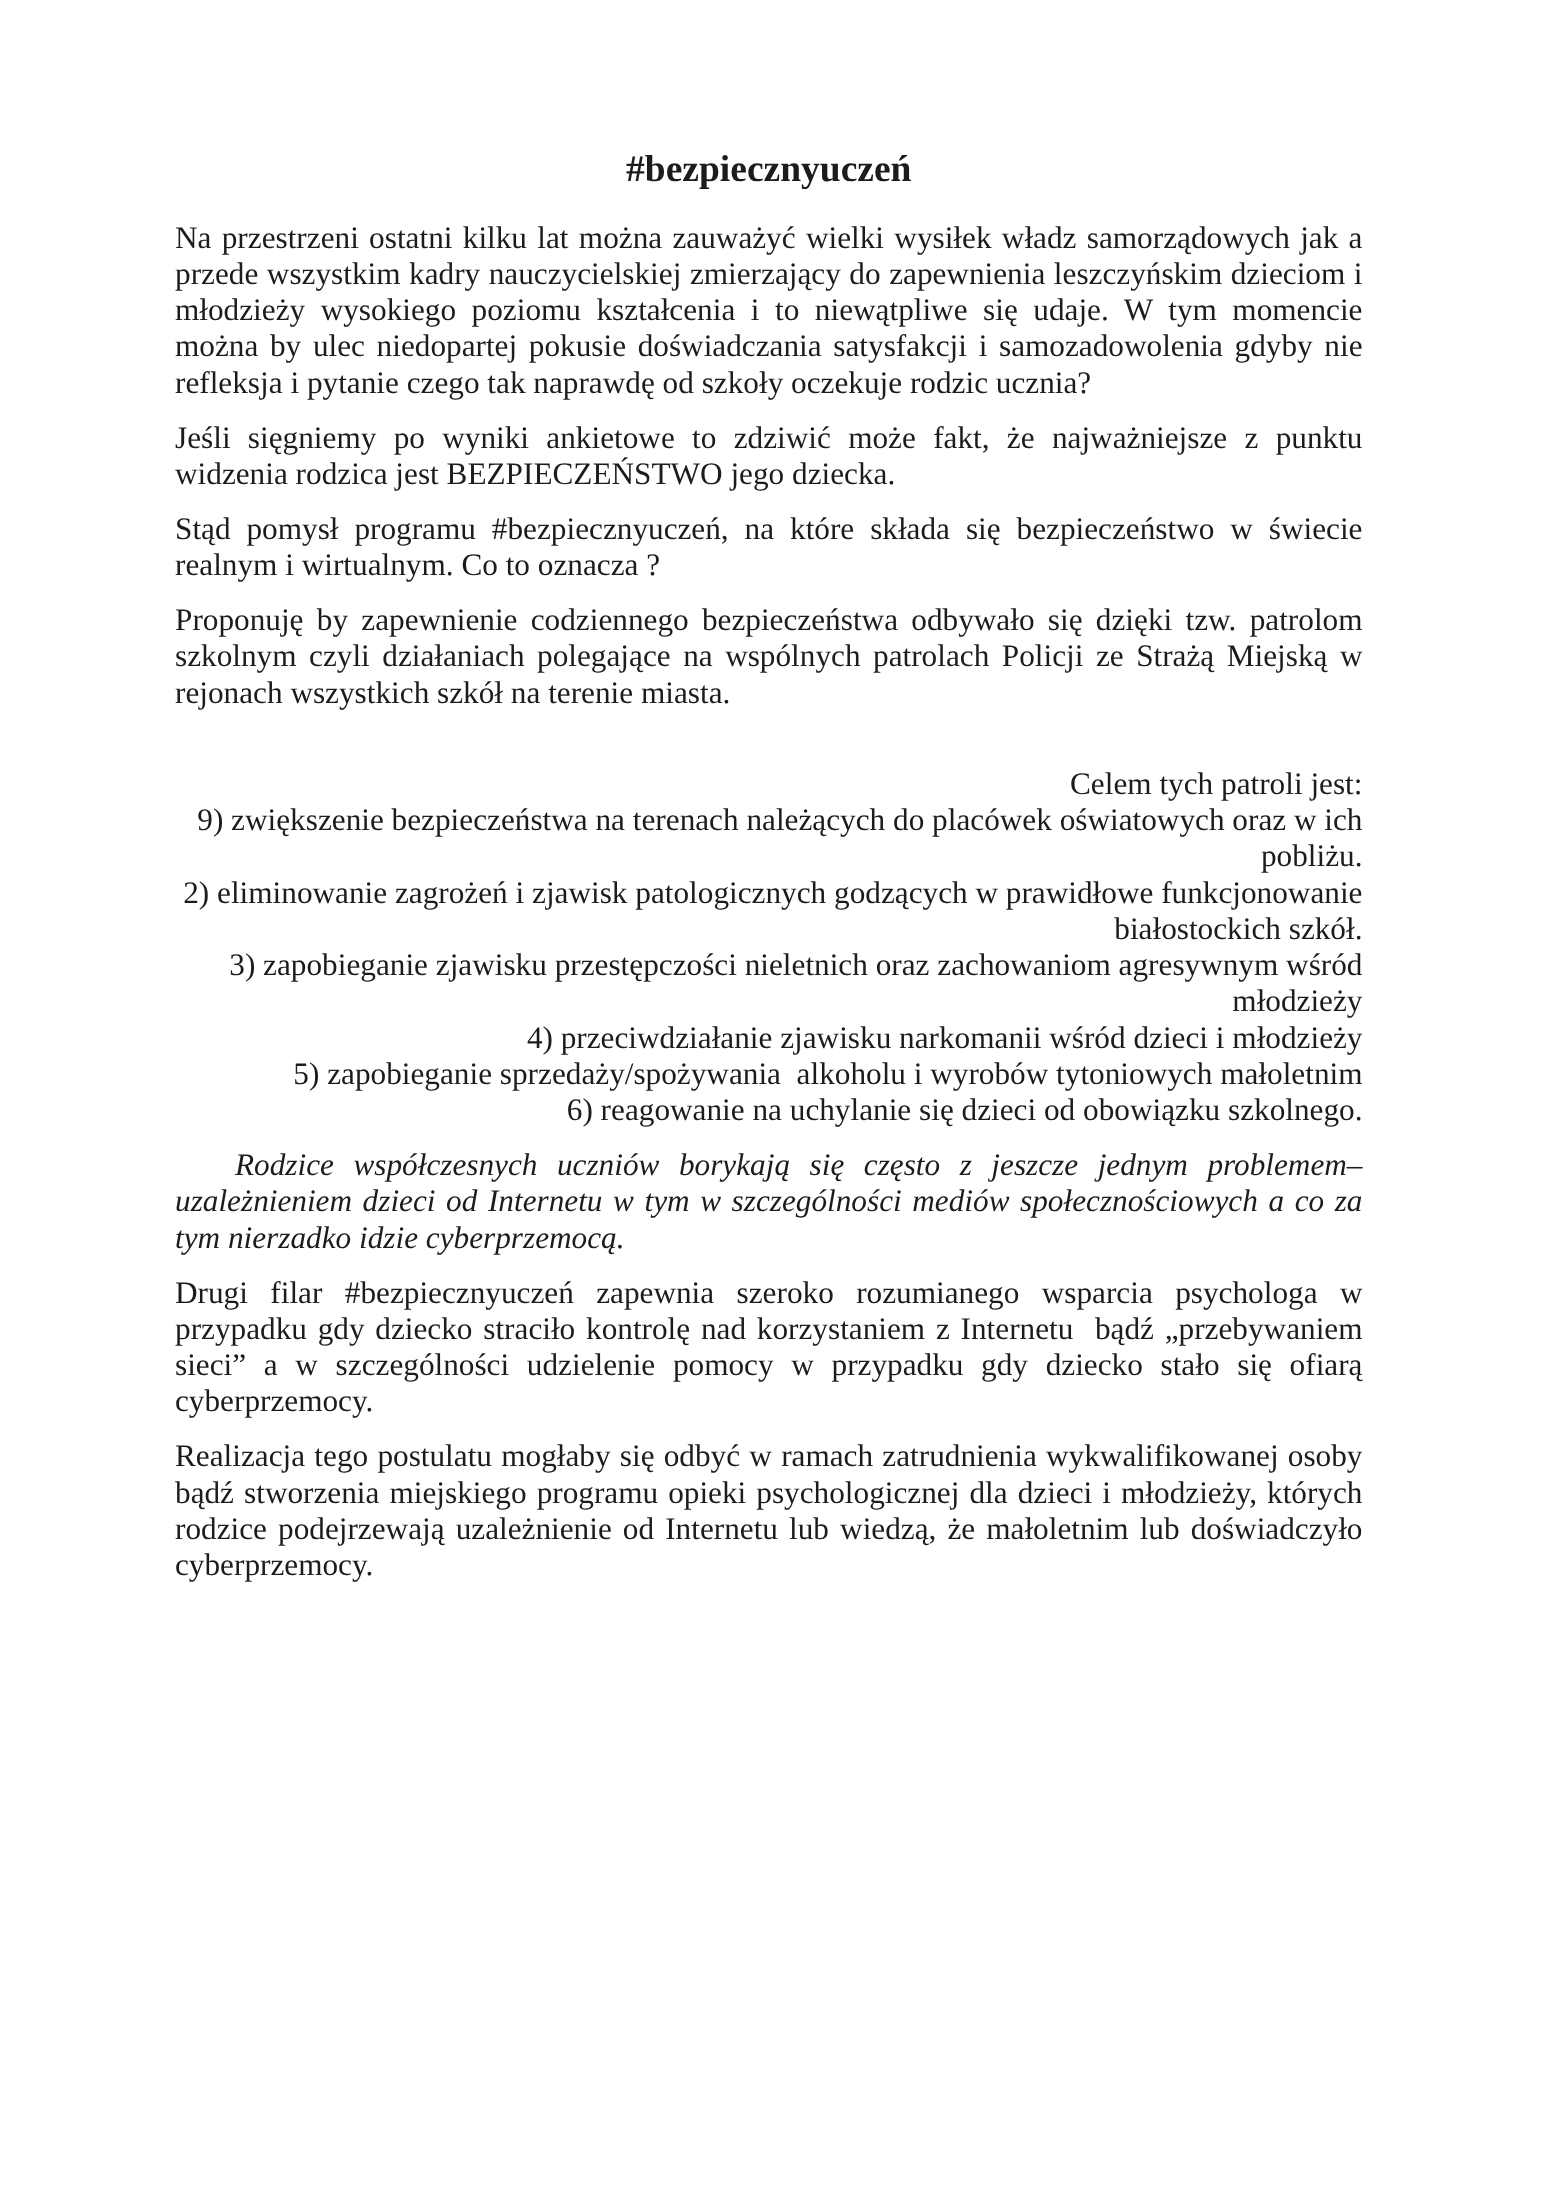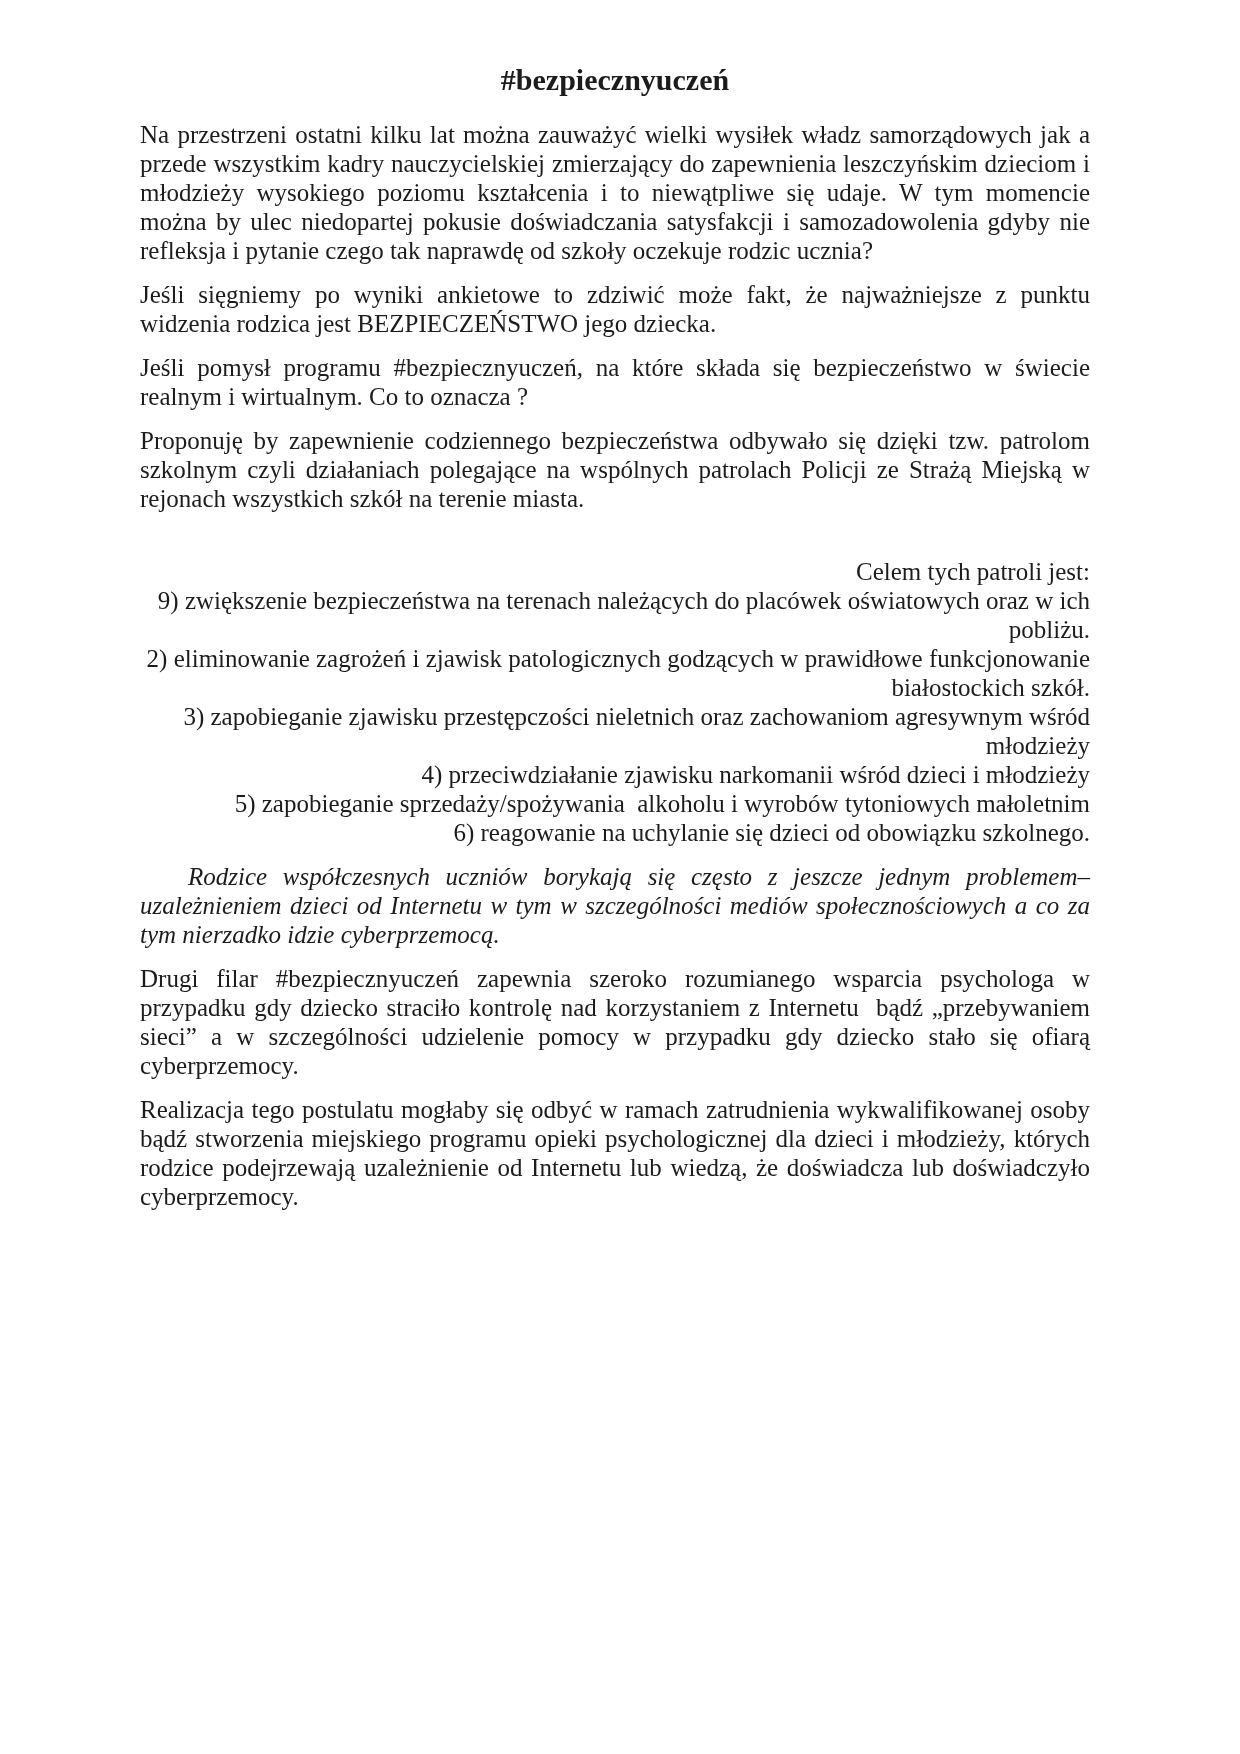--- a/index.html
+++ b/index.html
@@ -6,21 +6,21 @@
     margin: 0;
     padding: 0;
     background: #ffffff;
   }
   .page {
     position: relative;
     width: 1240px;
     height: 1754px;
     box-sizing: border-box;
     background: #ffffff;
-    padding: 62px 150px 0 140px;
+    padding: 118px 150px 0 140px;
     overflow: hidden;
     font-family: "Liberation Serif", "DejaVu Serif", serif;
     font-size: 25px;
     line-height: 29px;
     color: #1c1c1c;
   }
   .doc-title {
     margin: 0 0 22px 0;
     font-size: 30px;
     line-height: 36px;
@@ -51,35 +51,35 @@
 <body>
 
 <div class="page">
 
   <h1 class="doc-title">#bezpiecznyuczeń</h1>
 
   <p class="para">Na przestrzeni ostatni kilku lat można zauważyć wielki wysiłek władz samorządowych jak a przede wszystkim kadry nauczycielskiej zmierzający do zapewnienia leszczyńskim dzieciom i młodzieży wysokiego poziomu kształcenia i to niewątpliwe się udaje. W tym momencie można by ulec niedopartej pokusie doświadczania satysfakcji i samozadowolenia gdyby nie refleksja i pytanie czego tak naprawdę od szkoły oczekuje rodzic ucznia?</p>
 
   <p class="para">Jeśli sięgniemy po wyniki ankietowe to zdziwić może fakt, że najważniejsze z punktu widzenia rodzica jest BEZPIECZEŃSTWO jego dziecka.</p>
 
-  <p class="para">Jeśli pomysł programu #bezpiecznyuczeń, na które składa się bezpieczeństwo w świecie realnym i wirtualnym. Co to oznacza ?</p>
+  <p class="para">Stąd pomysł programu #bezpiecznyuczeń, na które składa się bezpieczeństwo w świecie realnym i wirtualnym. Co to oznacza ?</p>
 
   <p class="para">Proponuję by zapewnienie codziennego bezpieczeństwa odbywało się dzięki tzw. patrolom szkolnym czyli działaniach polegające na wspólnych patrolach Policji ze Strażą Miejską w rejonach wszystkich szkół na terenie miasta.</p>
 
   <div class="blank-line"></div>
 
   <div class="goal-list">
     <div class="list-line">Celem tych patroli jest:</div>
     <div class="list-line">9) zwiększenie bezpieczeństwa na terenach należących do placówek oświatowych oraz w ich pobliżu.</div>
     <div class="list-line">2) eliminowanie zagrożeń i zjawisk patologicznych godzących w prawidłowe funkcjonowanie białostockich szkół.</div>
     <div class="list-line">3) zapobieganie zjawisku przestępczości nieletnich oraz zachowaniom agresywnym wśród młodzieży</div>
     <div class="list-line">4) przeciwdziałanie zjawisku narkomanii wśród dzieci i młodzieży</div>
     <div class="list-line">5) zapobieganie sprzedaży/spożywania&nbsp; alkoholu i wyrobów tytoniowych małoletnim</div>
     <div class="list-line">6) reagowanie na uchylanie się dzieci od obowiązku szkolnego.</div>
   </div>
 
   <p class="para first-line-indent">Rodzice współczesnych uczniów borykają się często z jeszcze jednym problemem– uzależnieniem dzieci od Internetu w tym w szczególności mediów społecznościowych a co za tym nierzadko idzie cyberprzemocą.</p>
 
   <p class="para">Drugi filar #bezpiecznyuczeń zapewnia szeroko rozumianego wsparcia psychologa w przypadku gdy dziecko straciło kontrolę nad korzystaniem z Internetu&nbsp; bądź „przebywaniem sieci” a w szczególności udzielenie pomocy w przypadku gdy dziecko stało się ofiarą cyberprzemocy.</p>
 
-  <p class="para">Realizacja tego postulatu mogłaby się odbyć w ramach zatrudnienia wykwalifikowanej osoby bądź stworzenia miejskiego programu opieki psychologicznej dla dzieci i młodzieży, których rodzice podejrzewają uzależnienie od Internetu lub wiedzą, że doświadcza lub doświadczyło cyberprzemocy.</p>
+  <p class="para">Realizacja tego postulatu mogłaby się odbyć w ramach zatrudnienia wykwalifikowanej osoby bądź stworzenia miejskiego programu opieki psychologicznej dla dzieci i młodzieży, których rodzice podejrzewają uzależnienie od Internetu lub wiedzą, że małoletnim lub doświadczyło cyberprzemocy.</p>
 
 </div>
 
 </body></html>

